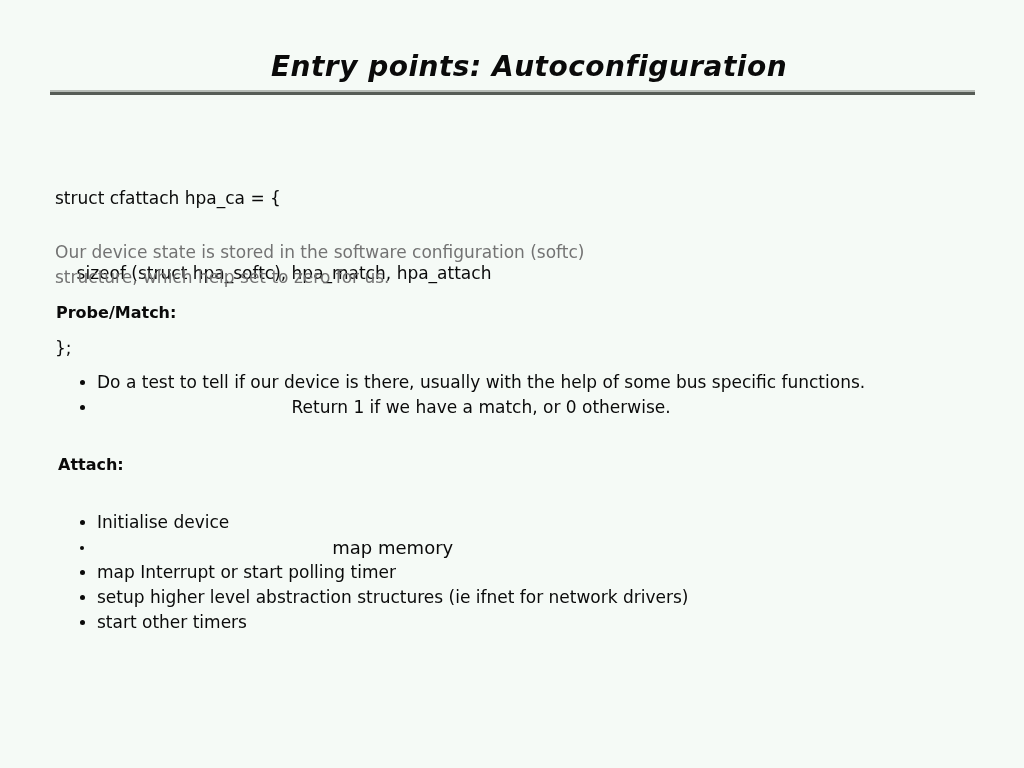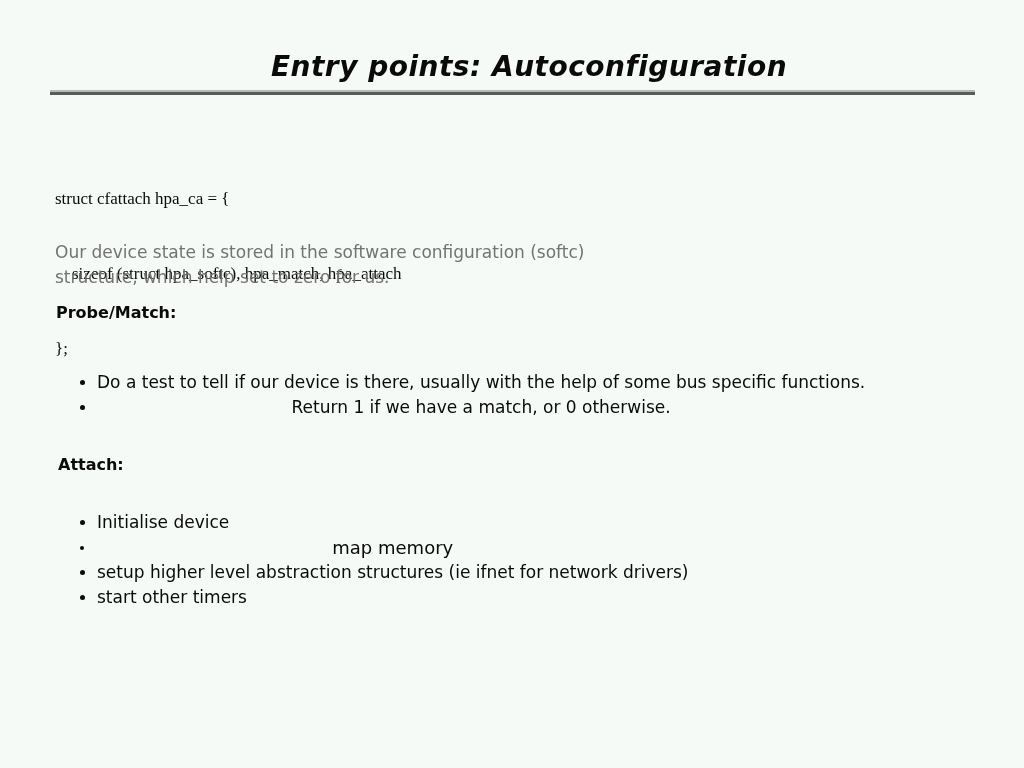--- a/index.html
+++ b/index.html
@@ -50,21 +50,21 @@
   .code-block {
     position: absolute;
     left: 55px;
     top: 136px;
     font-family: "DejaVu Sans", sans-serif;
     font-size: 17px;
     color: #0a0a0a;
     line-height: 25px;
     white-space: pre;
   }
-  .code-line { white-space: pre; font-family: Liberation Serif, serif; }
+  .code-line { white-space: pre; }
 
   .para {
     position: absolute;
     left: 55px;
     top: 240px;
     font-family: "DejaVu Sans", sans-serif;
     font-size: 17px;
     color: #737373;
     line-height: 25px;
   }
@@ -153,20 +153,24 @@
     <li class="bullet-item">
       <span class="dot"></span>
       <span>Initialise device</span>
     </li>
     <li class="bullet-item small">
       <span class="dot"></span>
       <span>map memory</span>
     </li>
     <li class="bullet-item">
       <span class="dot"></span>
+      <span>map Interrupt or start polling timer</span>
+    </li>
+    <li class="bullet-item">
+      <span class="dot"></span>
       <span>setup higher level abstraction structures (ie ifnet for network drivers)</span>
     </li>
     <li class="bullet-item">
       <span class="dot"></span>
       <span>start other timers</span>
     </li>
   </ul>
 
 </div>
 

